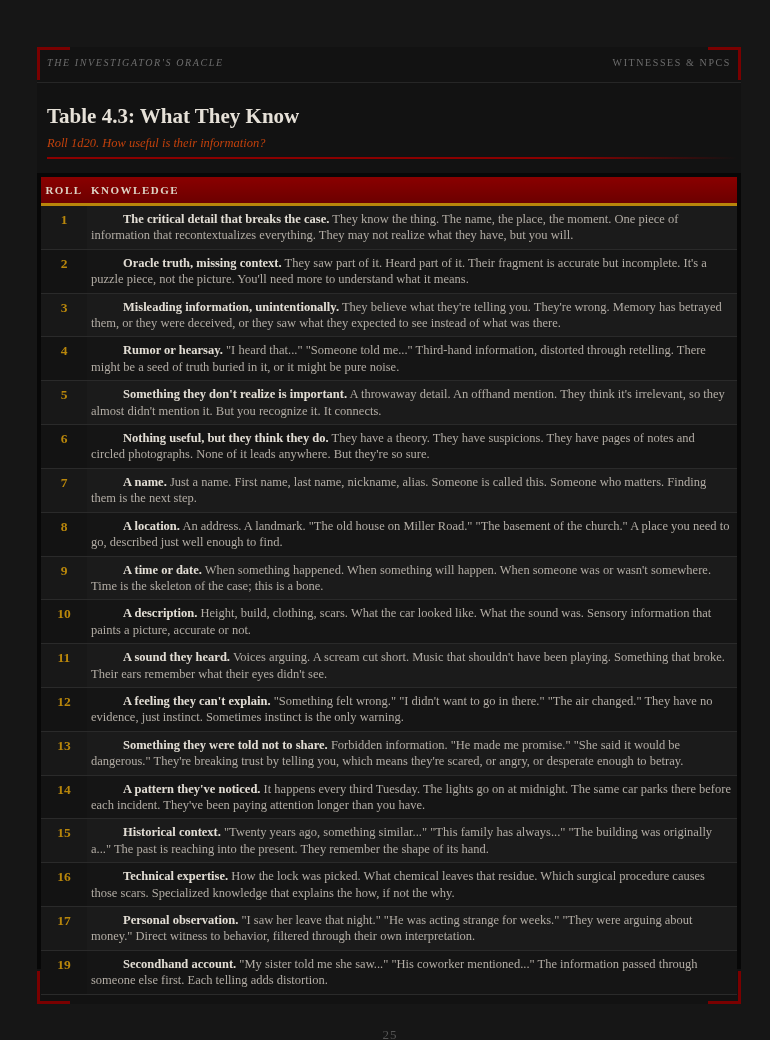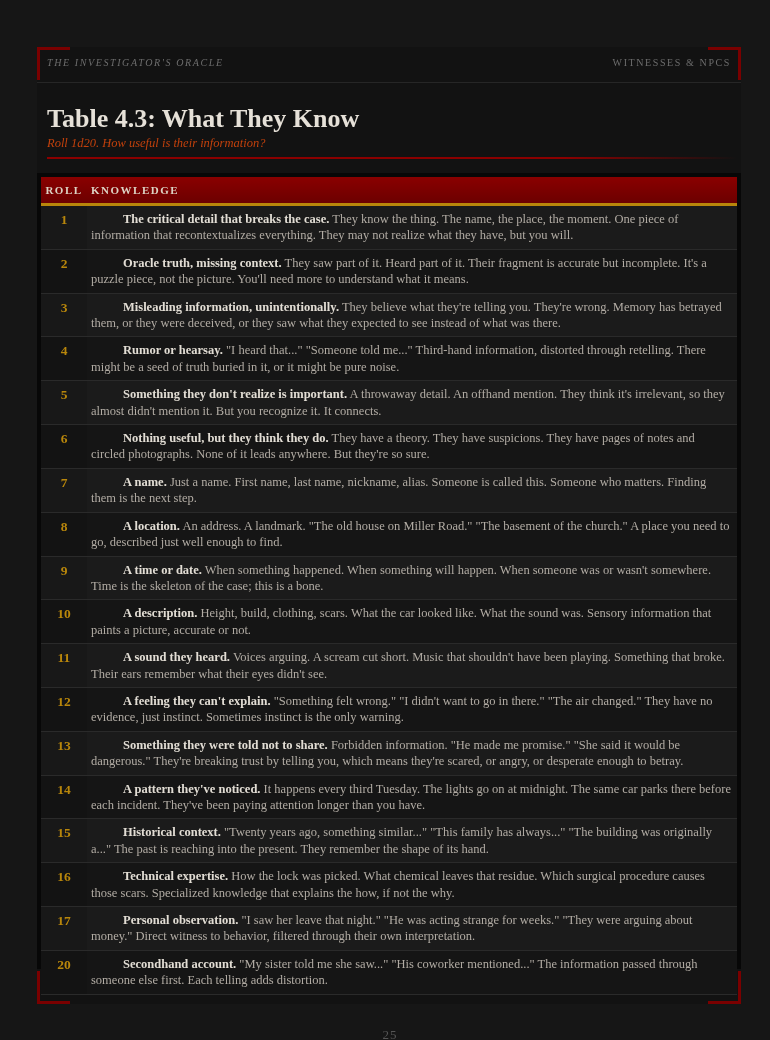--- a/index.html
+++ b/index.html
@@ -62,21 +62,21 @@
     font-size: 10px;
     letter-spacing: 1.6px;
     color: #6d6d6d;
     text-transform: uppercase;
   }
 
   .title {
     position: absolute;
     left: 10px;
     top: 57px;
-    font-size: 26px;
+    font-size: 21px;
     font-weight: bold;
     color: #e6e1d8;
     margin: 0;
   }
   .subtitle {
     position: absolute;
     left: 10px;
     top: 89px;
     font-size: 12.5px;
     font-style: italic;
@@ -254,21 +254,21 @@
             </tr>
             <tr>
               <td class="roll">16</td>
               <td class="knowledge"><b>Technical expertise.</b><span> How the lock was picked. What chemical leaves that residue. Which surgical procedure causes those scars. Specialized knowledge that explains the how, if not the why.</span></td>
             </tr>
             <tr>
               <td class="roll">17</td>
               <td class="knowledge"><b>Personal observation.</b><span> "I saw her leave that night." "He was acting strange for weeks." "They were arguing about money." Direct witness to behavior, filtered through their own interpretation.</span></td>
             </tr>
             <tr>
-              <td class="roll">20</td>
+              <td class="roll">19</td>
               <td class="knowledge"><b>Secondhand account.</b><span> "My sister told me she saw..." "His coworker mentioned..." The information passed through someone else first. Each telling adds distortion.</span></td>
             </tr>
           </tbody>
       </table>
     </div>
   </div>
 
   <div class="page-number">25</div>
 </div>
 

